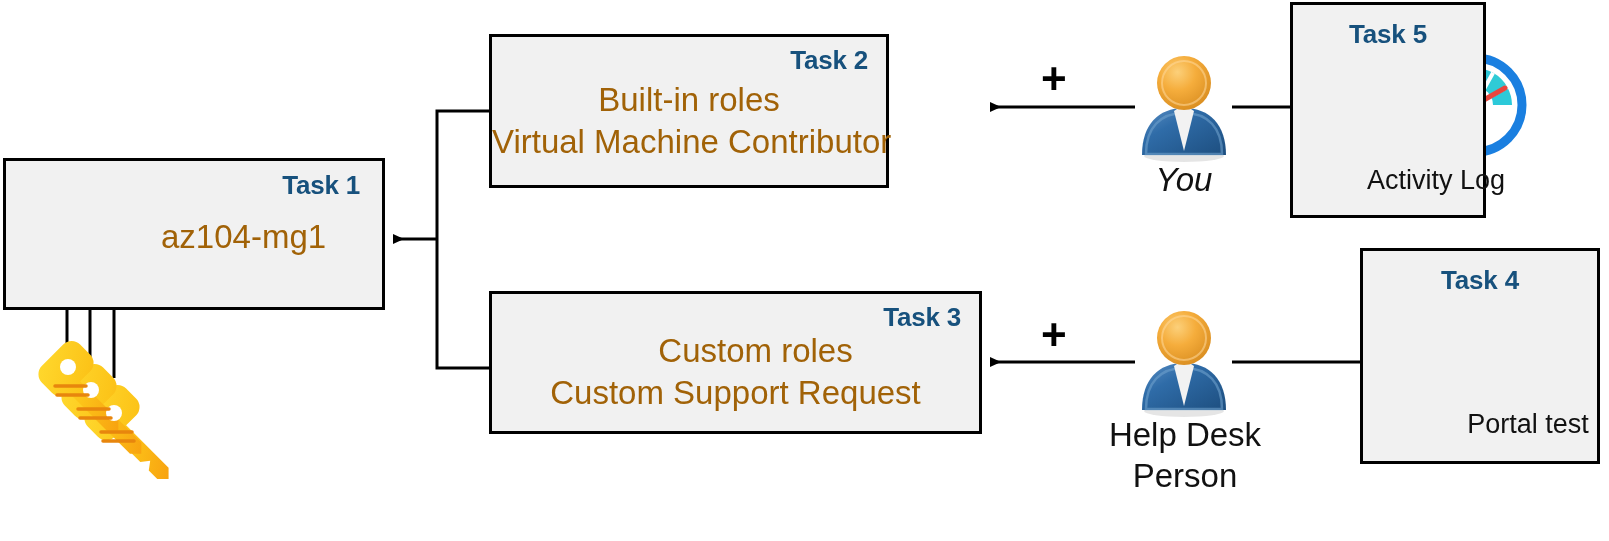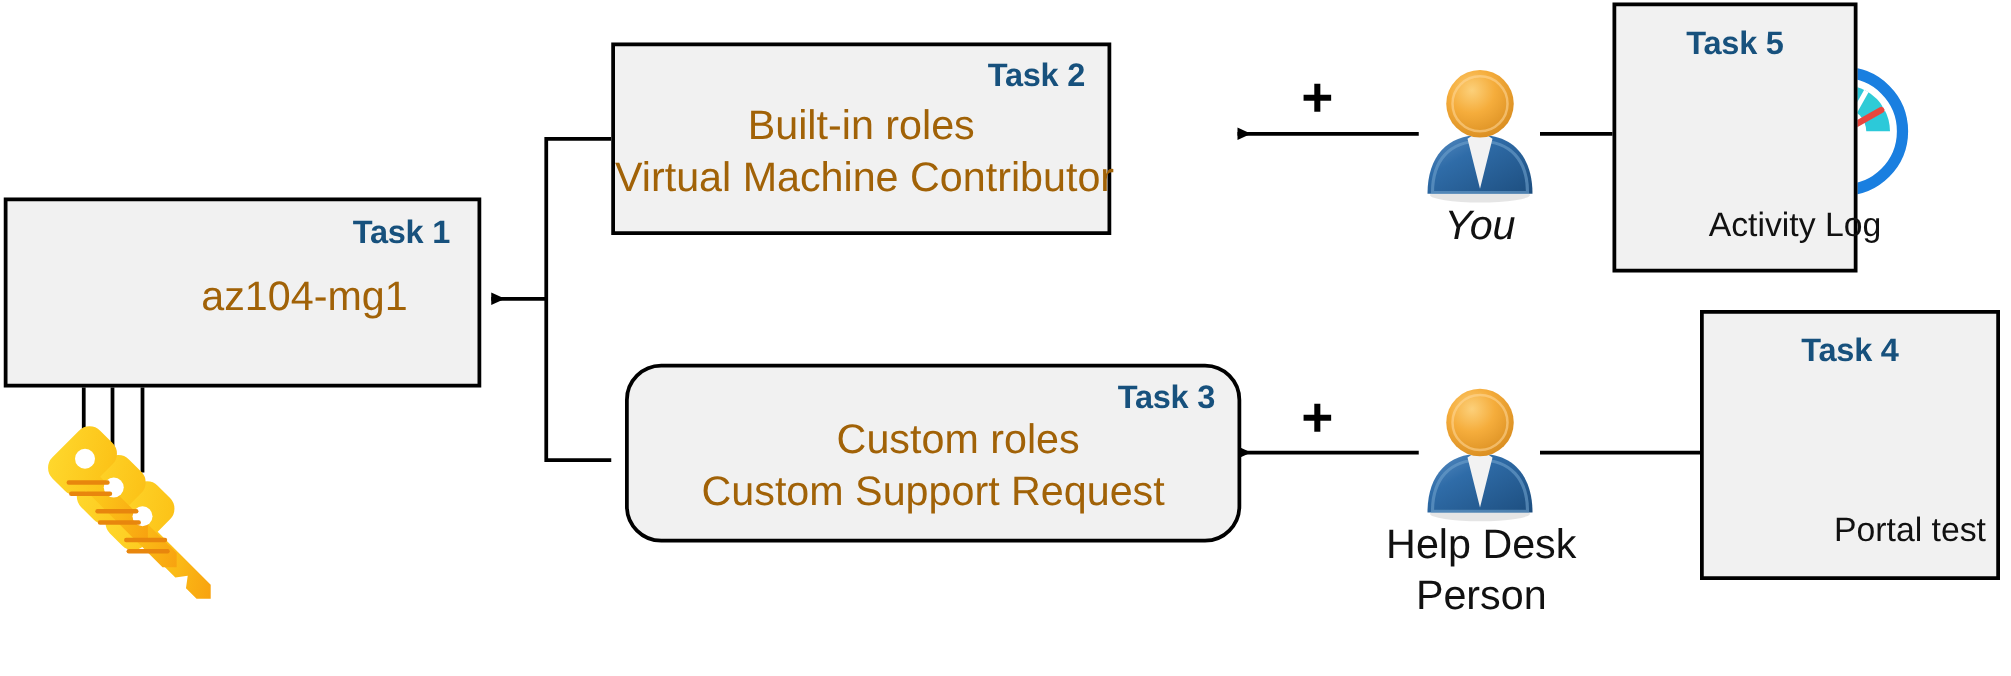--- a/index.html
+++ b/index.html
@@ -235,21 +235,21 @@
     <span class="task-label" style="right:22px; top:9px;">Task 1</span>
     <span class="box-text" style="left:155px; top:55px;">az104-mg1</span>
   </div>
 
   <div class="box" style="left:489px; top:34px; width:400px; height:154px;">
     <span class="task-label" style="right:18px; top:8px;">Task 2</span>
     <span class="box-text" style="left:0; right:0; top:42px; width:100%;">Built-in roles</span>
     <span class="box-text" style="left:0; right:0; top:84px; width:100%;">Virtual Machine Contributor</span>
   </div>
 
-  <div class="box" style="left:500px; top:291px; width:493px; height:143px;border-radius:29px;">
+  <div class="box" style="left:489px; top:291px; width:493px; height:143px;">
     <span class="task-label" style="right:18px; top:8px;">Task 3</span>
     <span class="box-text" style="left:0; right:0; top:36px; width:100%;padding-left:20px;">Custom roles</span>
     <span class="box-text" style="left:0; right:0; top:78px; width:100%;">Custom Support Request</span>
   </div>
 
   <div class="box" style="left:1290px; top:2px; width:196px; height:216px;">
     <span class="task-label" style="left:0; right:0; top:14px; text-align:center;">Task 5</span>
     <span class="icon-caption" style="top:160px;">Activity Log</span>
   </div>
 

